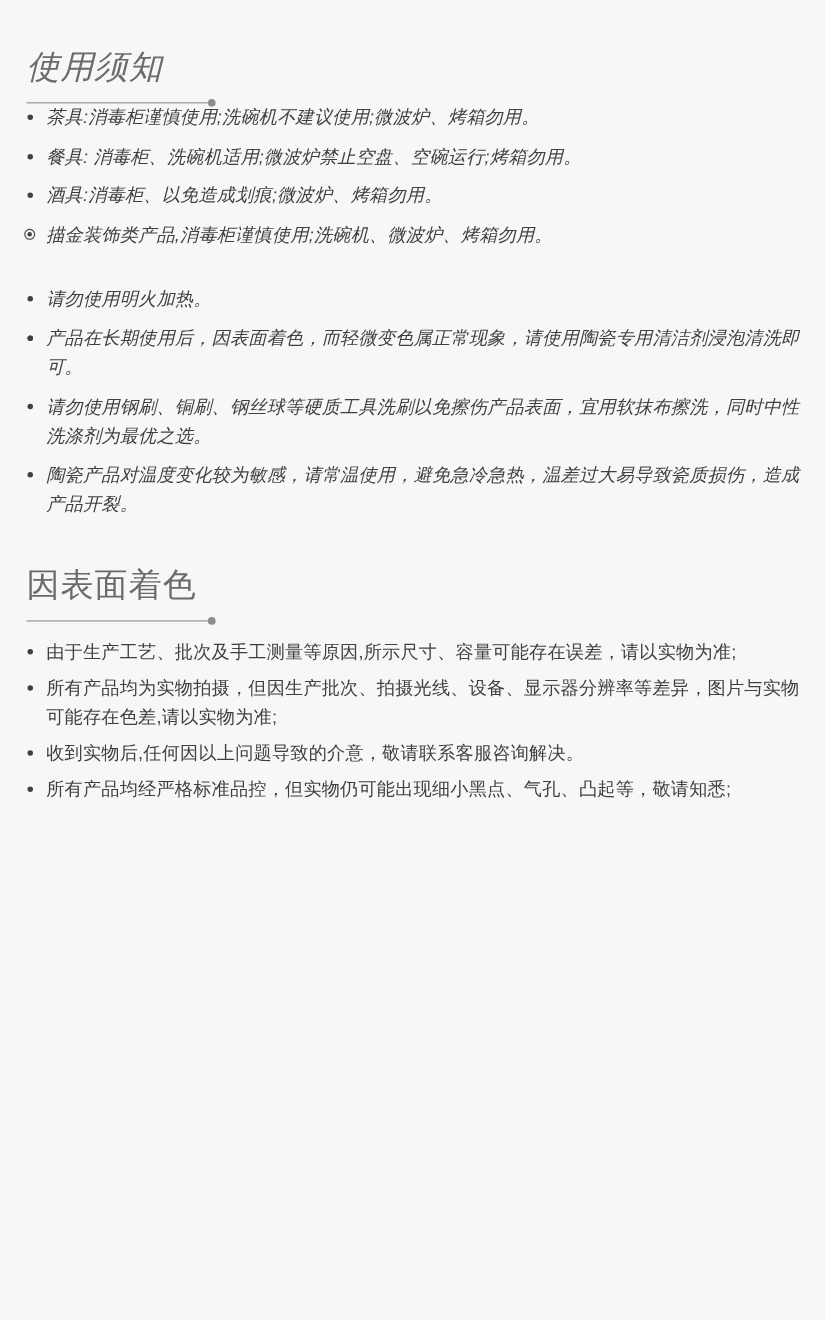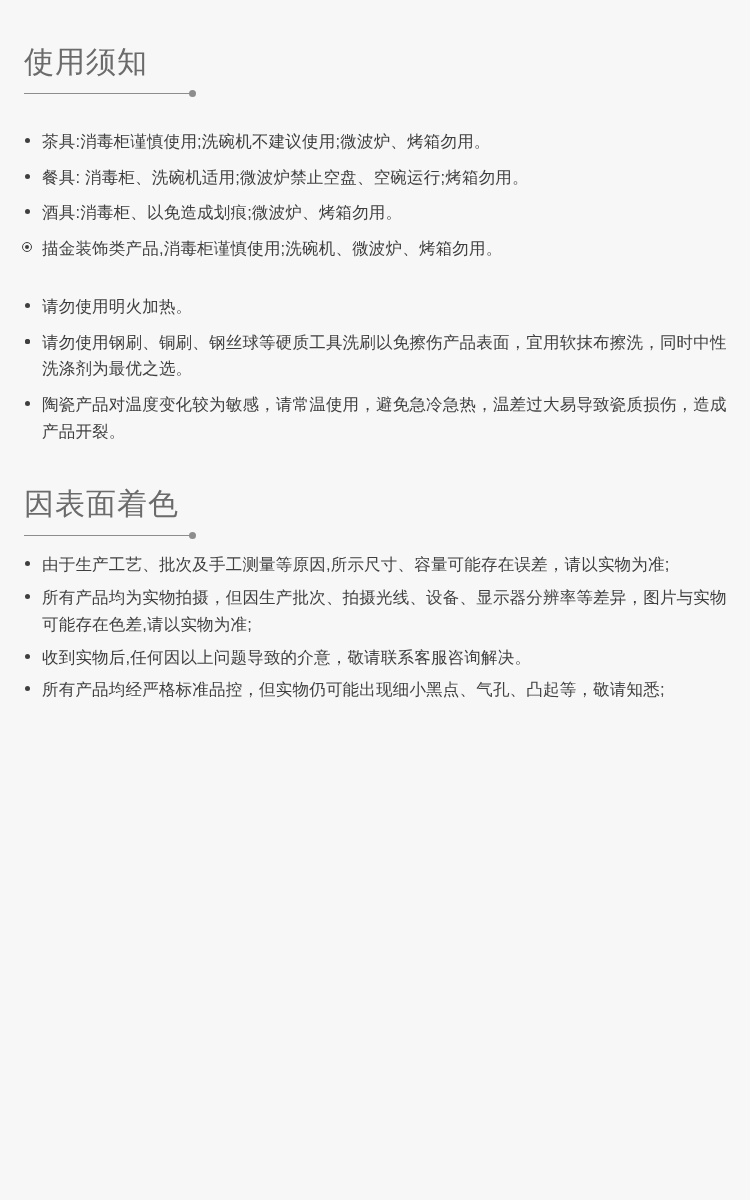--- a/index.html
+++ b/index.html
@@ -90,22 +90,22 @@
     left: 2px;
     top: 2px;
     width: 4px;
     height: 4px;
     border-radius: 50%;
     background: #3f3f3f;
   }
   .group-gap {
     height: 22px;
   }
-  .section-one { padding-top: 44px; }
-  .list-one { margin-top: 34px; }
+  .section-one { padding-top: 44px; font-style: italic; }
+  .list-one { }
   .list-two { margin-top: 0px; }
   .section-two { margin-top: 42px; }
   .list-three { margin-top: 15px; }
   .tight { margin-bottom: 6px; }
 </style>
 </head>
 <body>
 
 <div class="page">
 
@@ -139,20 +139,24 @@
     <ul class="list list-two">
       <li class="list-item">
         <span class="bullet-dot"></span>
         <span>请勿使用明火加热。</span>
       </li>
       <li class="list-item">
         <span class="bullet-dot"></span>
       </li>
       <li class="list-item">
         <span class="bullet-dot"></span>
+        <span>产品在长期使用后，因表面着色，而轻微变色属正常现象，请使用陶瓷专用清洁剂浸泡清洗即可。</span>
+      </li>
+      <li class="list-item">
+        <span class="bullet-dot"></span>
         <span>请勿使用钢刷、铜刷、钢丝球等硬质工具洗刷以免擦伤产品表面，宜用软抹布擦洗，同时中性洗涤剂为最优之选。</span>
       </li>
       <li class="list-item">
         <span class="bullet-dot"></span>
         <span>陶瓷产品对温度变化较为敏感，请常温使用，避免急冷急热，温差过大易导致瓷质损伤，造成产品开裂。</span>
       </li>
     </ul>
   </div>
 
   <div class="section-two">

